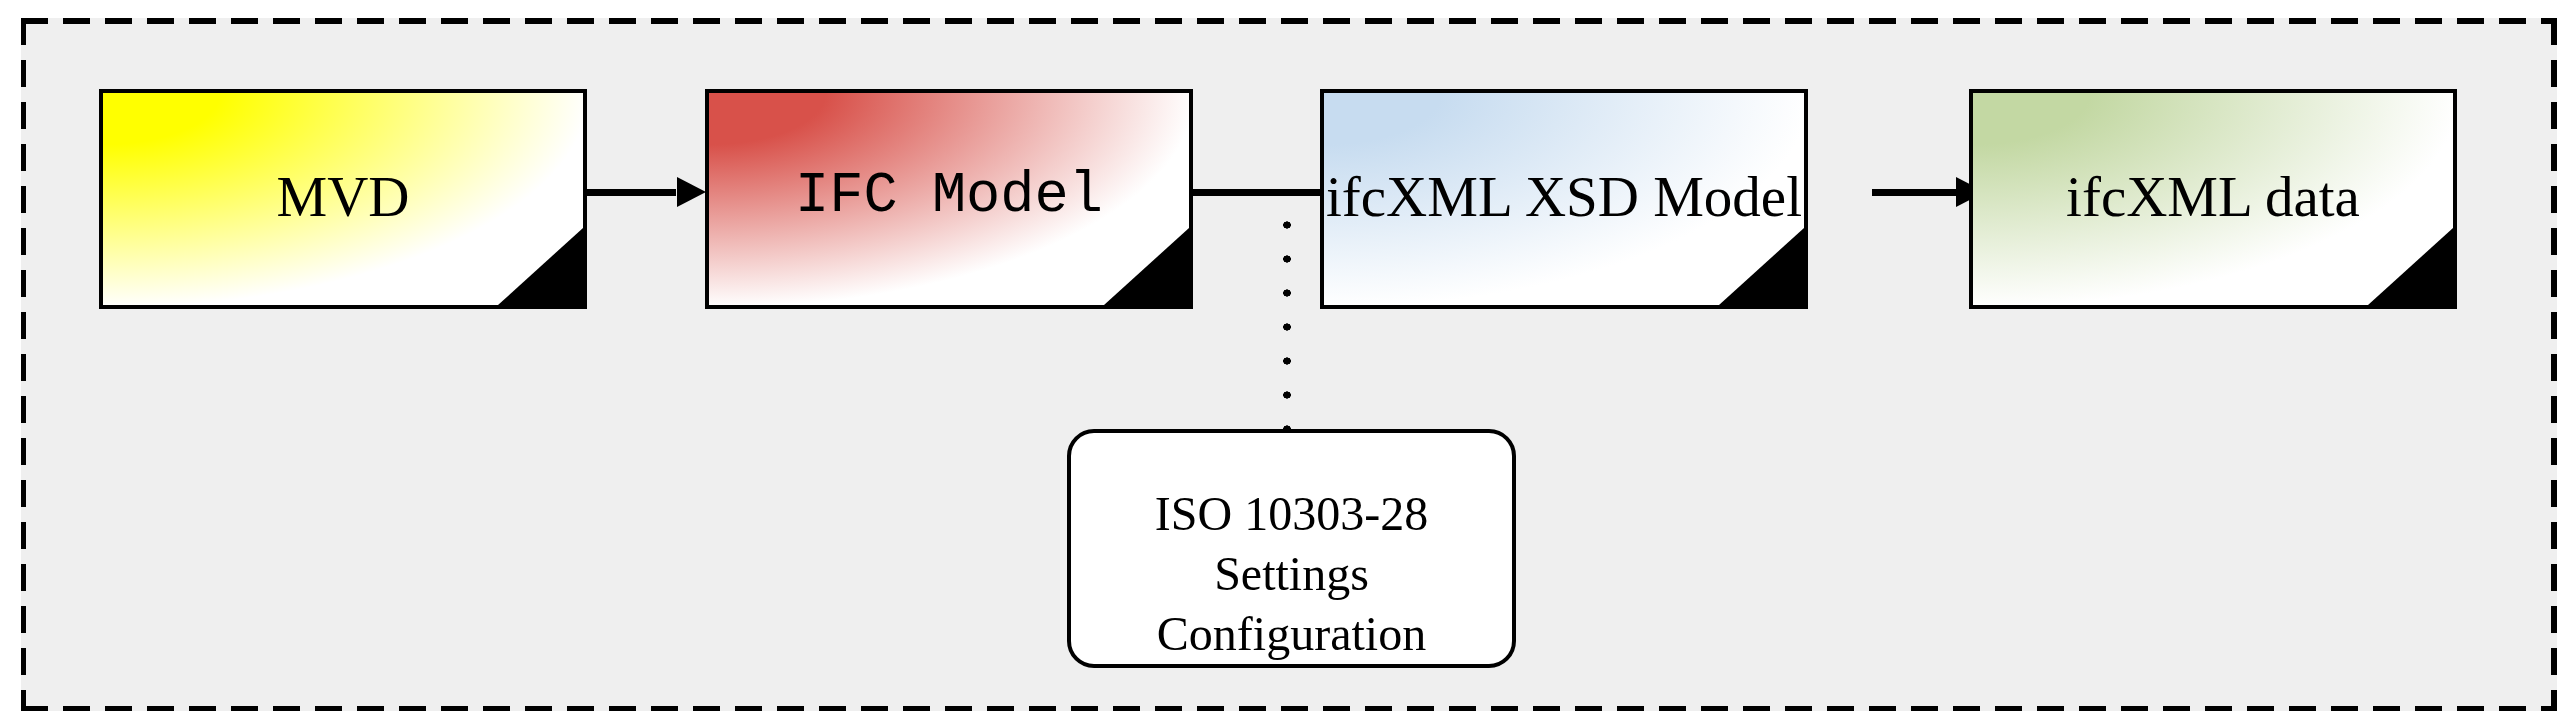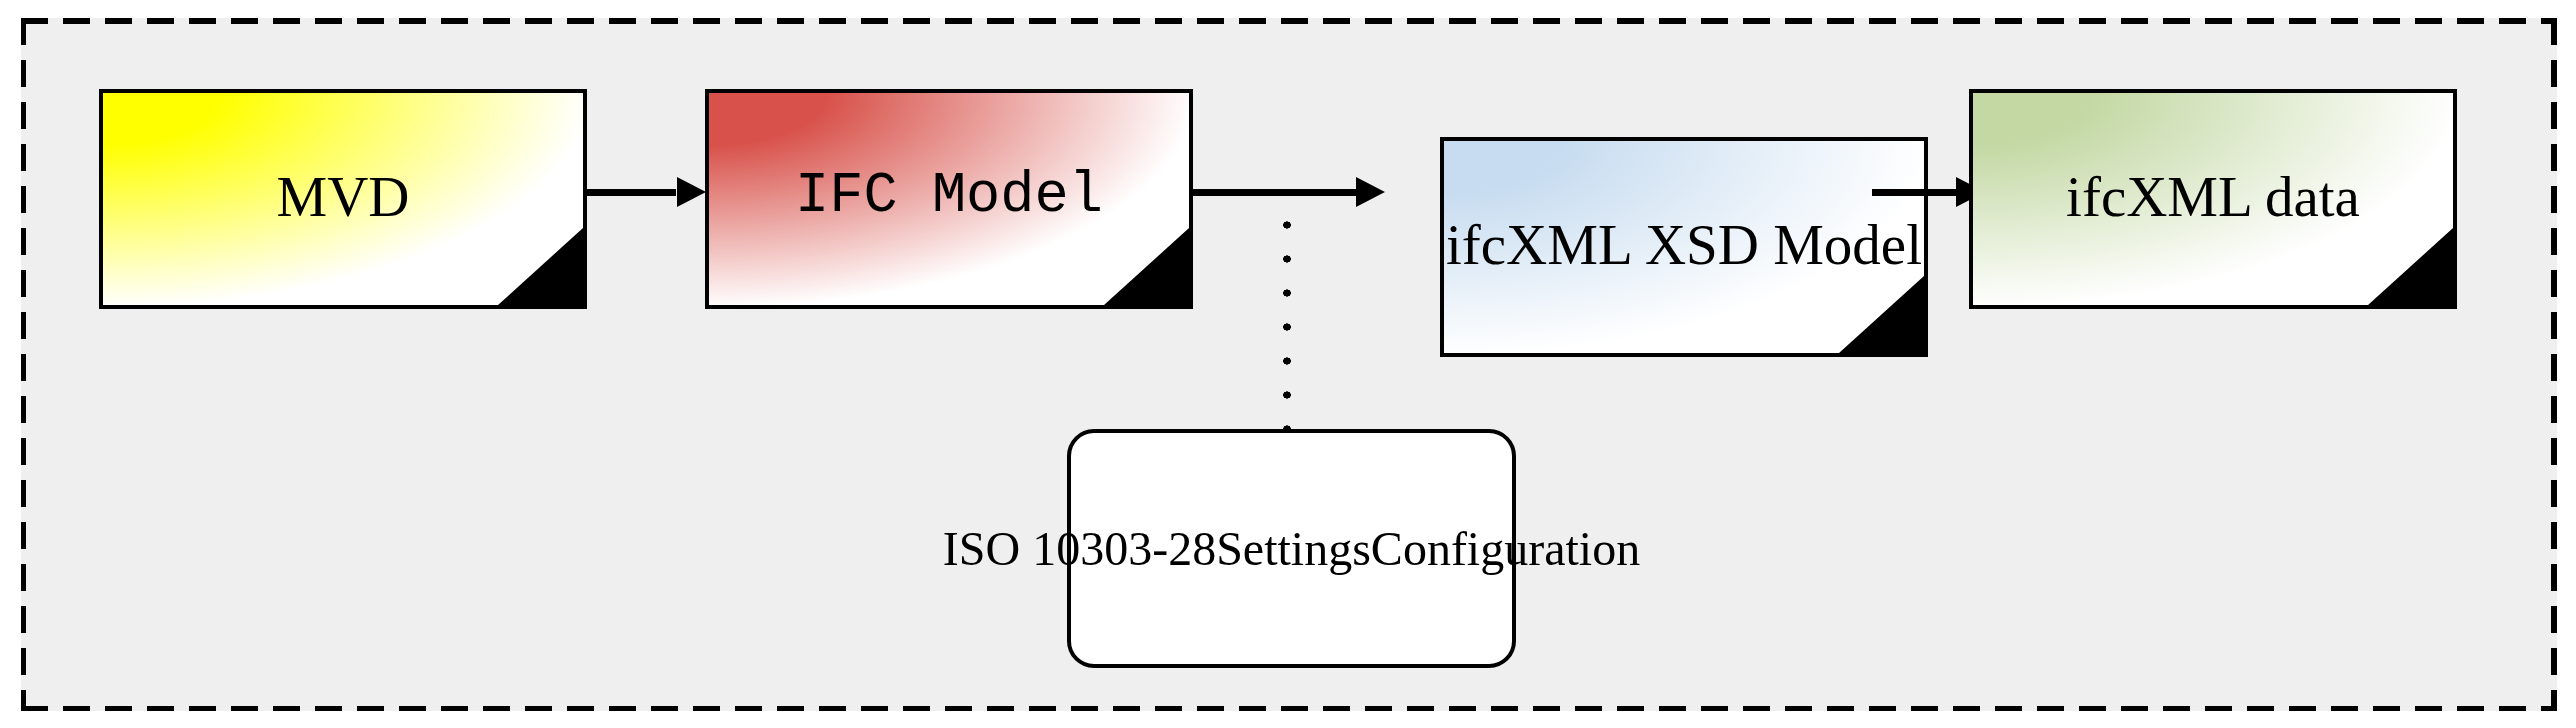--- a/index.html
+++ b/index.html
@@ -53,21 +53,21 @@
   }
   .node .dogear {
     position: absolute;
     right: 0; bottom: 0;
     width: 85px; height: 77px;
     background: #000;
     clip-path: polygon(100% 0, 100% 100%, 0 100%);
   }
   .node-mvd  { left: 99px;  }
   .node-ifc  { left: 705px; }
-  .node-xsd  { left: 1440px; margin-top: 48px; }
+  .node-xsd  { left: 1320px; }
   .node-data { left: 1969px; }
 
   
   .arrow { position: absolute; }
   .arrow .shaft {
     position: absolute;
     top: 189px; height: 6.8px;
     background: #000;
   }
   .arrow .head {
@@ -98,23 +98,23 @@
   
   .config-note {
     position: absolute;
     left: 1067px; top: 429px;
     width: 449px; height: 239px;
     box-sizing: border-box;
     border: 4.8px solid #000;
     border-radius: 27px;
     background: #ffffff;
     display: flex;
-    flex-direction: row;
+    flex-direction: column;
     align-items: center;
-    justify-content: center;
+    justify-content: flex-end;
   }
   .config-note .line {
     font-size: 48px;
     line-height: 60px;
     white-space: nowrap;
     text-align: center;
   }
 </style>
 </head>
 <body>

